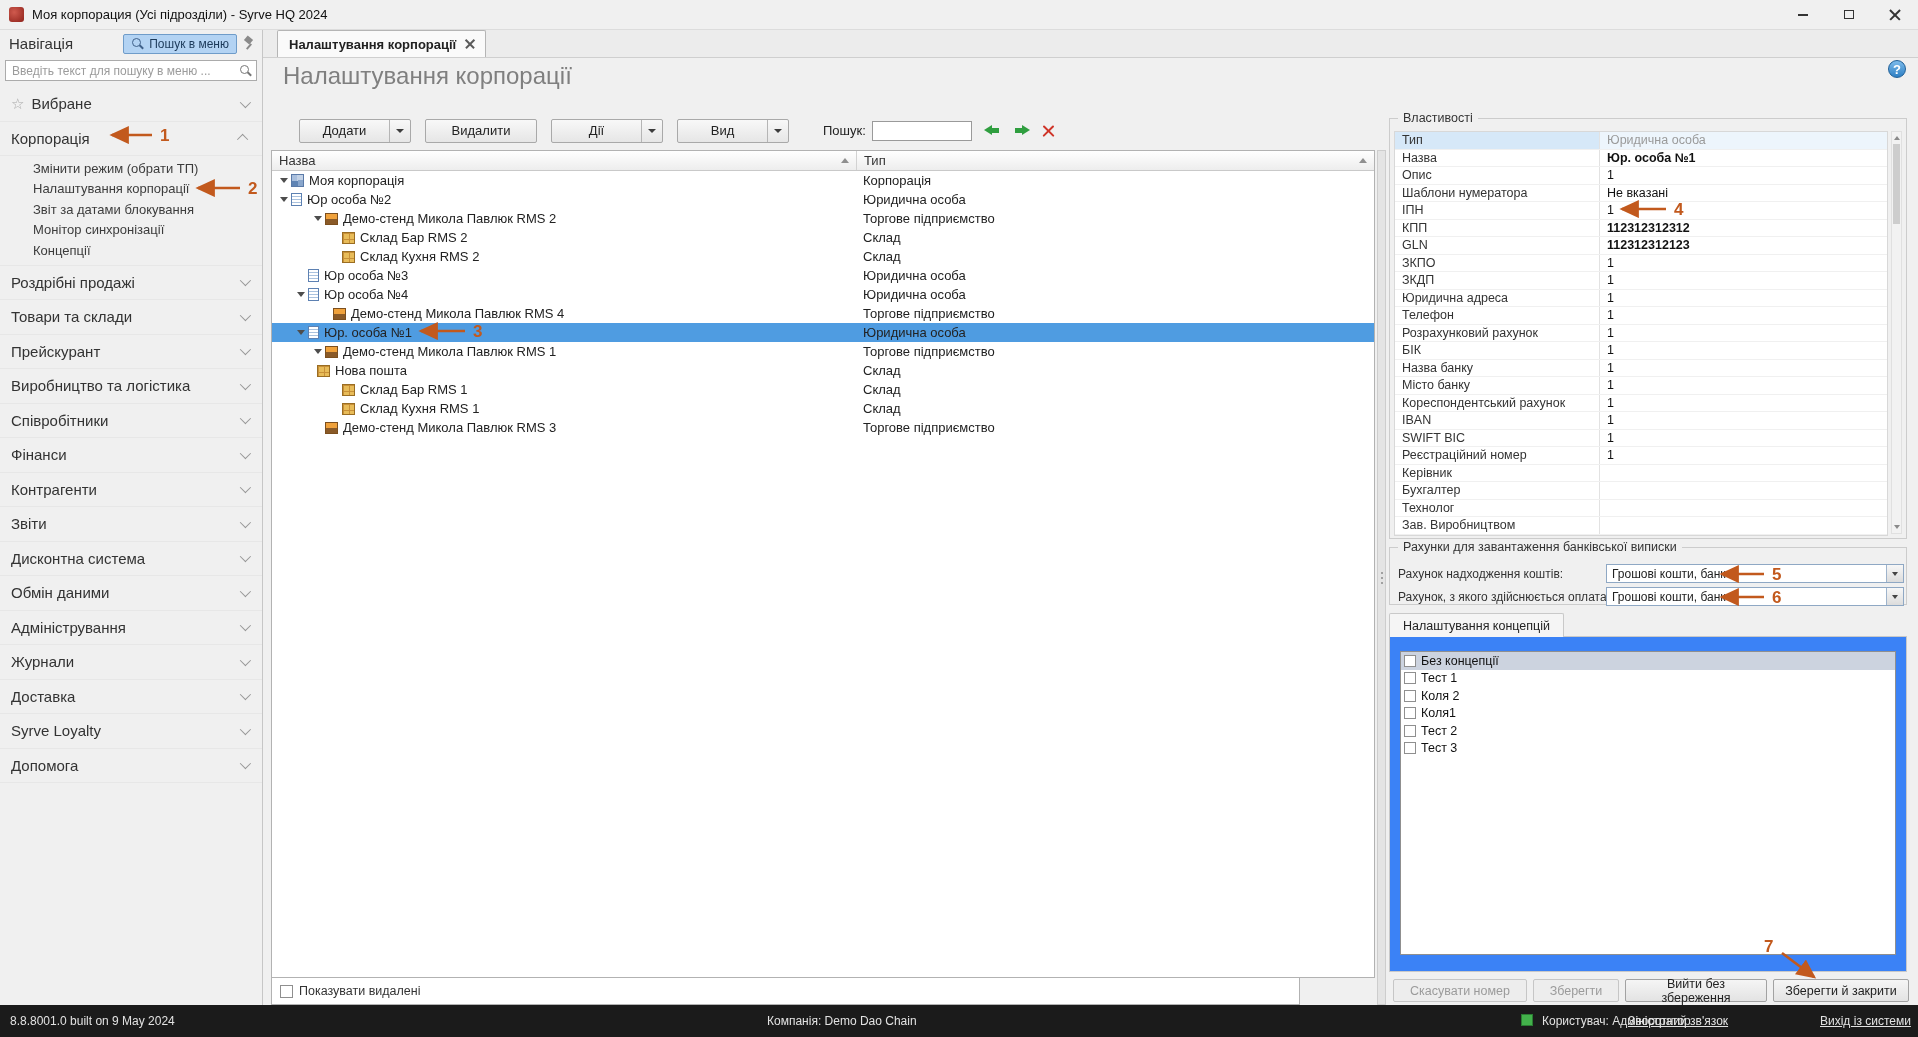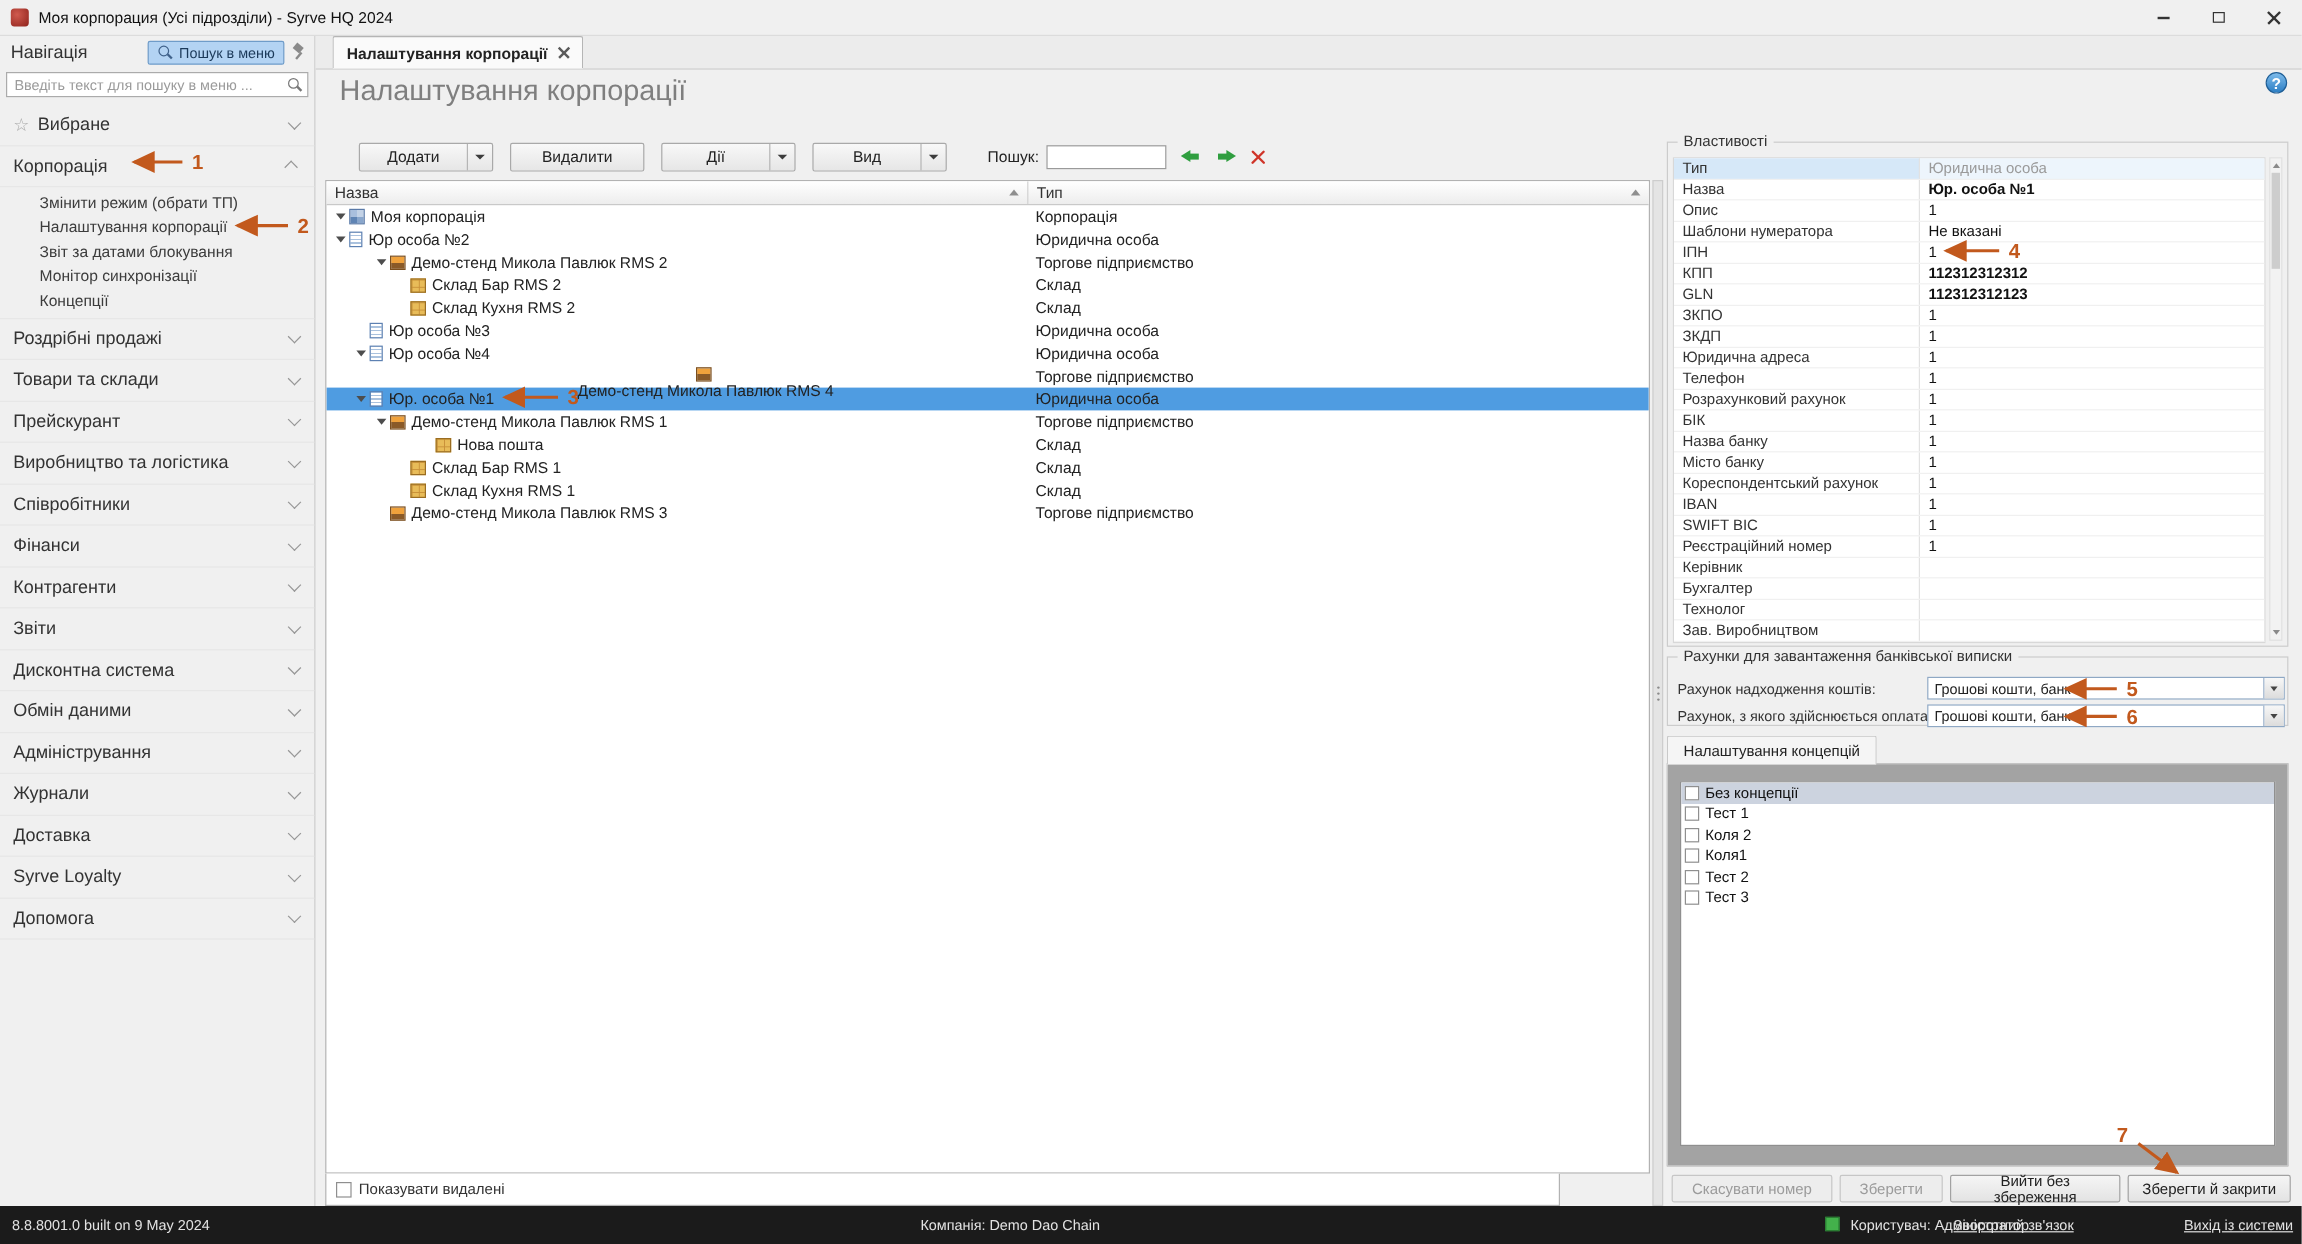--- a/index.html
+++ b/index.html
@@ -122,21 +122,21 @@
 
   .accgroup{position:absolute;left:1126px;top:489px;width:518px;height:58px;border:1px solid #cccccc;}
   .accrow{position:absolute;left:0;width:100%;height:19px;}
   .acclabel{position:absolute;left:8px;top:3px;font-size:12px;color:#333;white-space:nowrap;}
   .combo{position:absolute;left:216px;top:0;width:298px;height:19px;background:#fff;border:1px solid #8fa8c4;}
   .comboval{position:absolute;left:5px;top:2px;font-size:12px;color:#222;white-space:nowrap;}
   .combobtn{position:absolute;right:0;top:0;bottom:0;width:17px;background:linear-gradient(#f7f7f7,#dcdcdc);border-left:1px solid #9fb4cc;display:flex;align-items:center;justify-content:center;}
   .combobtn::before{content:"";border-left:3.5px solid transparent;border-right:3.5px solid transparent;border-top:4px solid #444;}
 
   .ctab{position:absolute;left:1126px;top:555px;height:24px;padding:0 13px;background:#f5f5f5;border:1px solid #c9c9c9;border-bottom:none;border-radius:2px 2px 0 0;display:flex;align-items:center;font-size:12.5px;color:#222;z-index:2;}
-  .cpanel{position:absolute;left:1126px;top:578px;width:518px;height:336px;border:1px solid #c9c9c9;background:#a3a3a3;z-index:1;}
+  .cpanel{position:absolute;left:1126px;top:578px;width:518px;height:336px;border:1px solid #c9c9c9;background:#3b82f6;z-index:1;}
   .clistbox{position:absolute;left:10px;top:14px;right:10px;height:304px;background:#fff;border:1px solid #8f8f8f;overflow:hidden;}
   .citem{display:flex;align-items:center;height:17.5px;padding-left:3px;gap:5px;font-size:12.5px;color:#111;}
   .citem .cb{width:12px;height:12px;}
   .citem.hl{background:#ccd3df;}
 
   
   .btn{position:absolute;top:921px;height:23px;background:linear-gradient(#f5f5f5,#e3e3e3);border:1px solid #a2a2a2;border-radius:2px;font-size:12.5px;color:#222;font-family:inherit;display:flex;align-items:center;justify-content:center;}
   .btn.disabled{background:#ededed;border-color:#c6c6c6;color:#9b9b9b;}
   .btn.b1{left:1130px;width:134px;} .btn.b2{left:1270px;width:86px;}
   .btn.b3{left:1362px;width:142px;} .btn.b4{left:1510px;width:136px;}
@@ -411,21 +411,21 @@
               <div class="trow">
                 <div class="tcell name" style="padding-left: 23px;">
                   <span class="exp has"></span>
                   <span class="ti ti-legal"></span>
                   <span>Юр особа №4</span>
                 </div>
                 <div class="tcell type">Юридична особа</div>
               </div>
 
               <div class="trow">
-                <div class="tcell name" style="padding-left: 48px; flex-direction: column;">
+                <div class="tcell name" style="padding-left: 48px;">
                   <span class="exp"></span>
                   <span class="ti ti-trade"></span>
                   <span>Демо-стенд Микола Павлюк RMS 4</span>
                 </div>
                 <div class="tcell type">Торгове підприємство</div>
               </div>
 
               <div class="trow selected">
                 <div class="tcell name" style="padding-left: 23px;">
                   <span class="exp has"></span>
@@ -438,21 +438,21 @@
               <div class="trow">
                 <div class="tcell name" style="padding-left: 40px;">
                   <span class="exp has"></span>
                   <span class="ti ti-trade"></span>
                   <span>Демо-стенд Микола Павлюк RMS 1</span>
                 </div>
                 <div class="tcell type">Торгове підприємство</div>
               </div>
 
               <div class="trow">
-                <div class="tcell name" style="padding-left: 78px;">
+                <div class="tcell name" style="padding-left: 32px;">
                   <span class="exp"></span>
                   <span class="ti ti-warehouse"></span>
                   <span>Нова пошта</span>
                 </div>
                 <div class="tcell type">Склад</div>
               </div>
 
               <div class="trow">
                 <div class="tcell name" style="padding-left: 57px;">
                   <span class="exp"></span>

